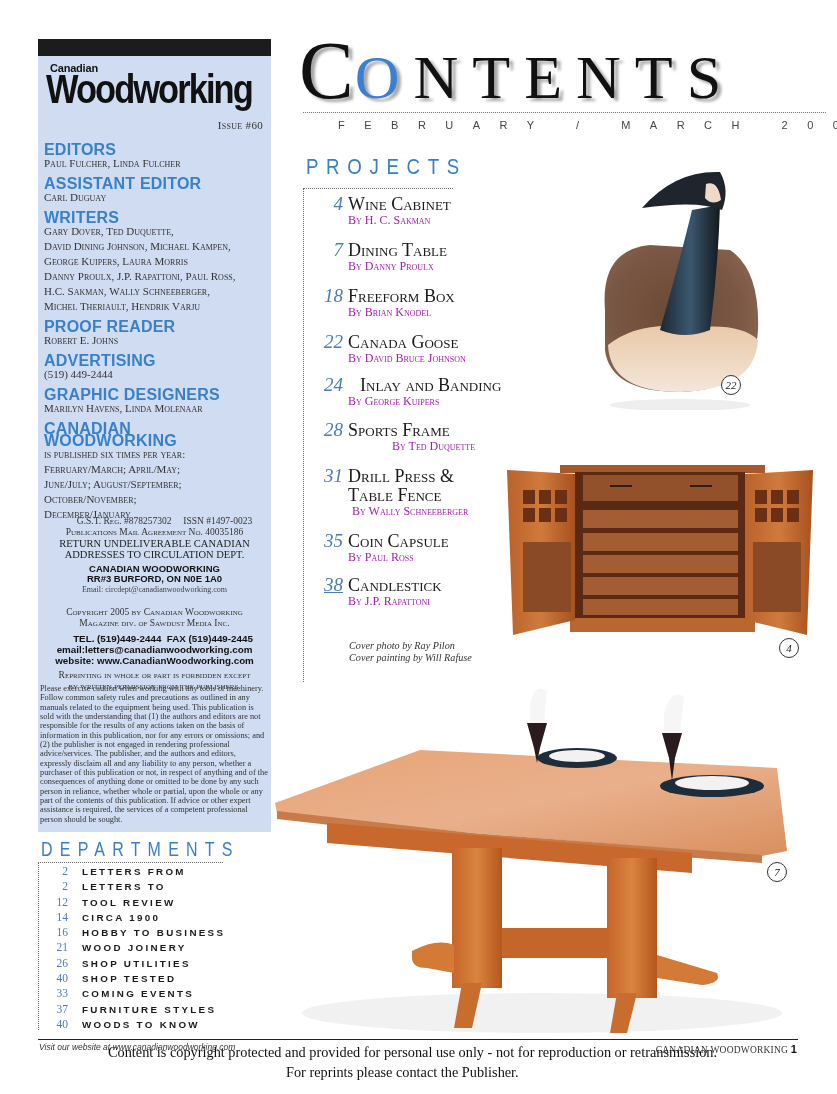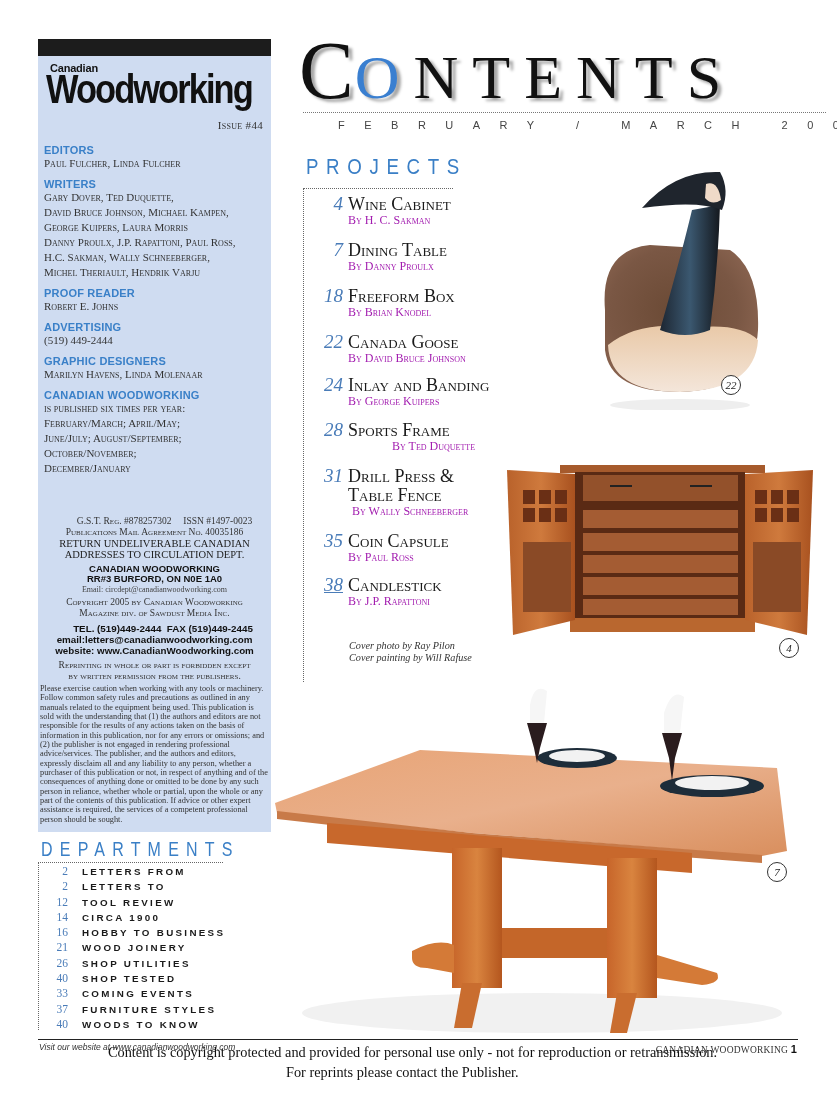--- a/index.html
+++ b/index.html
@@ -8,28 +8,28 @@
 
   
   .masthead-bar { position: absolute; left: 38px; top: 39px; width: 233px; height: 17px; background: #1c1c1c; }
   .masthead { position: absolute; left: 38px; top: 56px; width: 233px; height: 776px; background: #cfdcf1; padding: 0 6px; }
   .logo-small { position: absolute; left: 12px; top: 6px; font-family: "Liberation Sans", sans-serif; font-weight: bold; font-size: 11px; color: #111; letter-spacing: -0.2px; }
   .logo-big { position: absolute; left: 8px; top: 10px; font-family: "Liberation Sans", sans-serif; font-weight: bold; font-size: 41px; color: #111; letter-spacing: -2.3px; transform: scaleX(0.84); transform-origin: left top; line-height: 46px; }
   .issue { position: absolute; right: 8px; top: 63px; font-size: 11px; font-variant: small-caps; color: #333; letter-spacing: 0.3px; }
 
   .staff { position: absolute; left: 6px; top: 88px; width: 222px; }
   .staff-block { margin-bottom: 7px; }
-  .staff-head { font-family: "Liberation Sans", sans-serif; font-weight: bold; font-size: 11px; color: #3a80c8; line-height: 12px; letter-spacing: 0.2px; }
+  .staff-head { font-family: "Liberation Sans", sans-serif; font-weight: bold; font-size: 16px; color: #3a80c8; line-height: 12px; letter-spacing: 0.2px; }
   .staff-text { font-size: 11px; font-variant: small-caps; color: #333; line-height: 15px; }
 
   .legal { position: absolute; left: 0; top: 460px; width: 233px; text-align: center; }
   .legal .sc { font-size: 9.5px; font-variant: small-caps; color: #333; line-height: 11px; }
   .legal .caps { font-size: 10.5px; color: #222; line-height: 11px; }
   .legal .bold-sans { font-family: "Liberation Sans", sans-serif; font-weight: bold; font-size: 9.5px; color: #111; line-height: 10px; }
-  .legal .email-sm { font-size: 8px; color: #444; line-height: 11px; margin-bottom: 2px; }
+  .legal .email-sm { font-size: 8px; color: #444; line-height: 11px; margin-bottom: 12px; }
   .legal .contact { font-family: "Liberation Sans", sans-serif; font-weight: bold; font-size: 9.8px; color: #111; line-height: 11px; }
   .gap4 { height: 4px; }
 
   .disclaimer { position: absolute; left: 2px; top: 628px; width: 229px; font-size: 8.3px; line-height: 9.35px; color: #333; text-align: left; }
 
   
   .title { position: absolute; left: 299px; top: 26px; font-family: "Liberation Serif", serif; font-size: 82px; line-height: 90px; color: #111; text-shadow: 4px 3px 3px rgba(0,0,0,0.35); letter-spacing: 1px; }
   .title .c-rest { font-size: 62px; letter-spacing: 14px; }
   .title .c-o { color: #3a7fd0; font-size: 62px; letter-spacing: 14px; }
   .title-rule { position: absolute; left: 303px; top: 112px; width: 523px; border-top: 1px dotted #777; }
@@ -68,31 +68,35 @@
   .watermark1 { position: absolute; left: 108px; top: 1044px; font-size: 14.3px; color: #111; white-space: nowrap; }
   .watermark2 { position: absolute; left: 286px; top: 1064px; font-size: 14.3px; color: #111; white-space: nowrap; }
 </style>
 </head>
 <body>
 
 <div class="masthead-bar"></div>
 <div class="masthead">
   <div class="logo-small">Canadian</div>
   <div class="logo-big">Woodworking</div>
-  <div class="issue">Issue #44</div>
+  <div class="issue">Issue #60</div>
 
   <div class="staff">
     <div class="staff-block">
       <div class="staff-head">EDITORS</div>
       <div class="staff-text">Paul Fulcher, Linda Fulcher</div>
     </div>
     <div class="staff-block">
+      <div class="staff-head">ASSISTANT EDITOR</div>
+      <div class="staff-text">Carl Duguay</div>
+    </div>
+    <div class="staff-block">
       <div class="staff-head">WRITERS</div>
       <div class="staff-text">Gary Dover, Ted Duquette,</div>
-      <div class="staff-text">David Bruce Johnson, Michael Kampen,</div>
+      <div class="staff-text">David Dining Johnson, Michael Kampen,</div>
       <div class="staff-text">George Kuipers, Laura Morris</div>
       <div class="staff-text">Danny Proulx, J.P. Rapattoni, Paul Ross,</div>
       <div class="staff-text">H.C. Sakman, Wally Schneeberger,</div>
       <div class="staff-text">Michel Theriault, Hendrik Varju</div>
     </div>
     <div class="staff-block">
       <div class="staff-head">PROOF READER</div>
       <div class="staff-text">Robert E. Johns</div>
     </div>
     <div class="staff-block">
@@ -161,21 +165,21 @@
   <span class="ttl" style="top:1px;">Freeform Box</span>
   <span class="by" style="top:20px;">By Brian Knodel</span>
 </div>
 <div class="project" style="top:332px;">
   <span class="num" style="top:0;">22</span>
   <span class="ttl" style="top:1px;">Canada Goose</span>
   <span class="by" style="top:20px;">By David Bruce Johnson</span>
 </div>
 <div class="project" style="top:375px;">
   <span class="num" style="top:0;">24</span>
-  <span class="ttl" style="top:1px;">Inlay and Banding</span>
+  <span class="ttl" style="top:1px;margin-left:12px;">Inlay and Banding</span>
   <span class="by" style="top:20px;">By George Kuipers</span>
 </div>
 <div class="project" style="top:420px;">
   <span class="num" style="top:0;">28</span>
   <span class="ttl" style="top:1px;">Sports Frame</span>
   <span class="by" style="top:20px;margin-left:44px;">By Ted Duquette</span>
 </div>
 <div class="project" style="top:466px;">
   <span class="num" style="top:0;">31</span>
   <span class="ttl" style="top:1px;">Drill Press &amp;</span>

